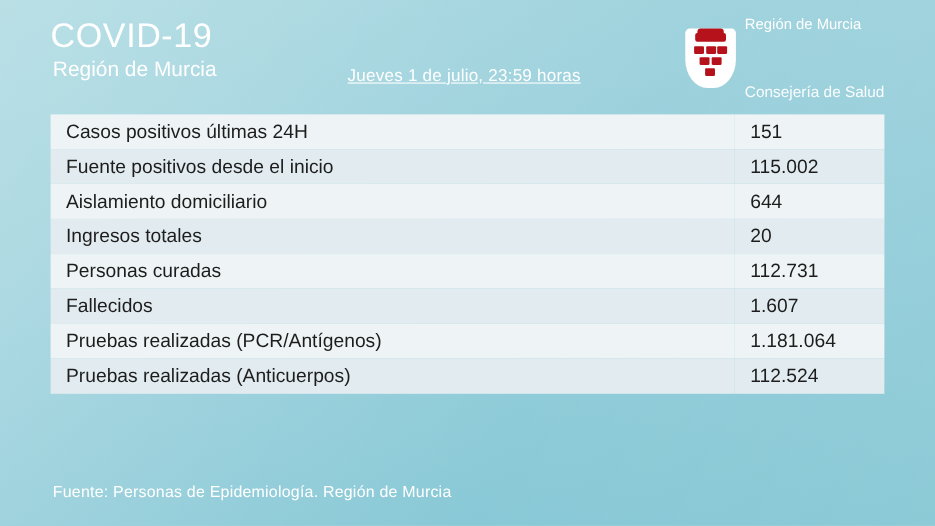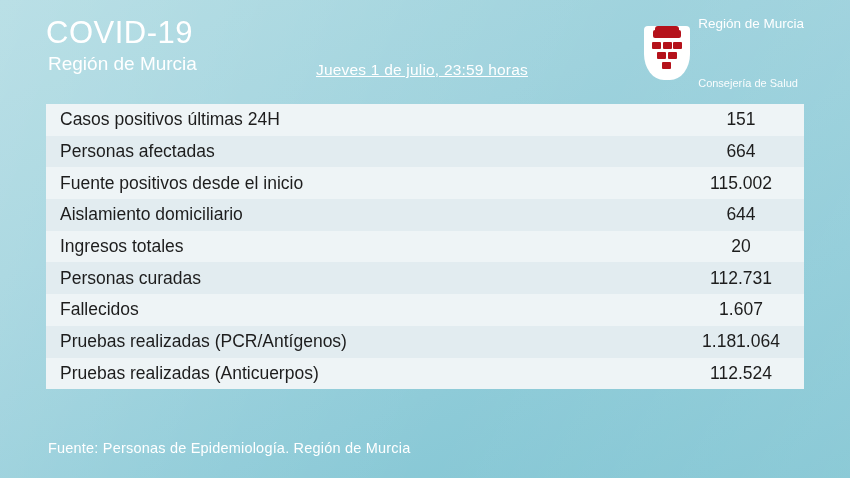--- a/index.html
+++ b/index.html
@@ -123,21 +123,21 @@
   .logo-text {
     text-align: left;
     color: #ffffff;
     line-height: 1.25;
   }
   .logo-text .l1 {
     font-size: 13.5px;
     display: block;
   }
   .logo-text .l2 {
-    font-size: 11px;
+    font-size: 14px;
     display: block;
     opacity: 0.95;
     margin-top: 44px;
   }
 
   .table {
     position: absolute;
     left: 46px;
     top: 104px;
     width: 758px;
@@ -156,21 +156,21 @@
   }
   .table tr:nth-child(even) td {
     background: #e2ecf0;
   }
   .table td.label {
     text-align: left;
     width: 622px;
     box-sizing: border-box;
   }
   .table td.value {
-    text-align: center;
+    text-align: left;
     width: 136px;
     box-sizing: border-box;
     padding-right: 4px;
   }
   .table td.label.indent {
     text-align: right;
     padding-right: 18px;
     font-weight: bold;
   }
   .footer {
@@ -211,24 +211,20 @@
     </div>
   </div>
 
   <table class="table">
     <tbody>
         <tr>
           <td class="label">Casos positivos últimas 24H</td>
           <td class="value">151</td>
         </tr>
         <tr>
-          <td class="label">Personas afectadas</td>
-          <td class="value">664</td>
-        </tr>
-        <tr>
           <td class="label">Fuente positivos desde el inicio</td>
           <td class="value">115.002</td>
         </tr>
         <tr>
           <td class="label">Aislamiento domiciliario</td>
           <td class="value">644</td>
         </tr>
         <tr>
           <td class="label">Ingresos totales</td>
           <td class="value">20</td>

